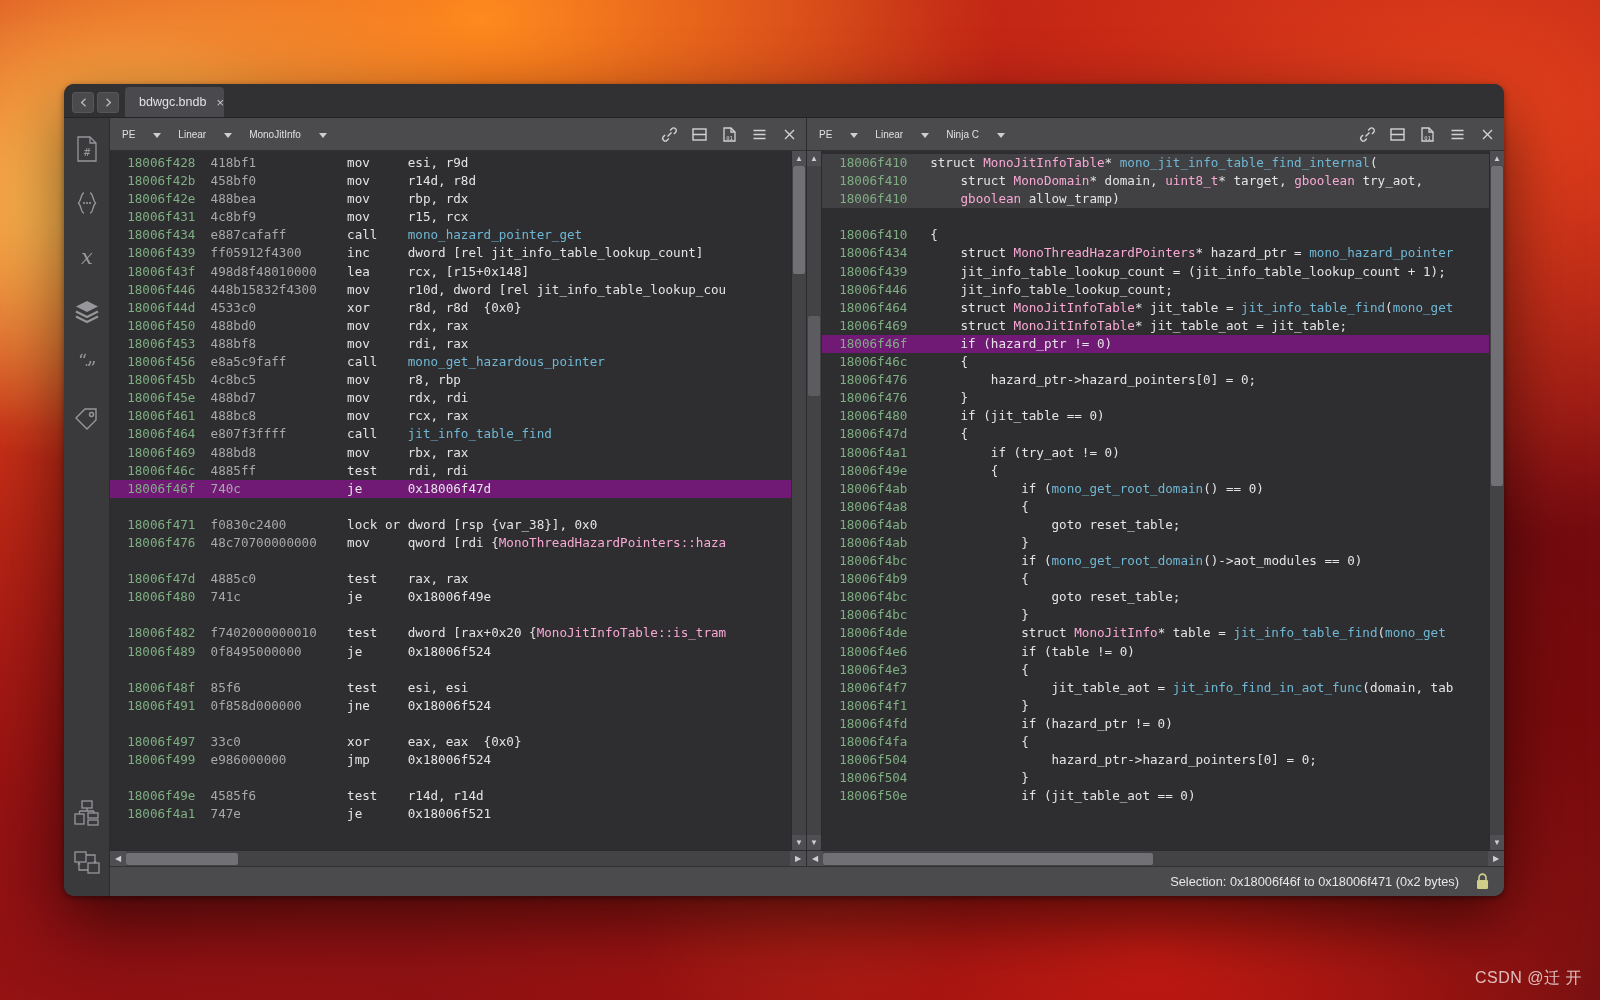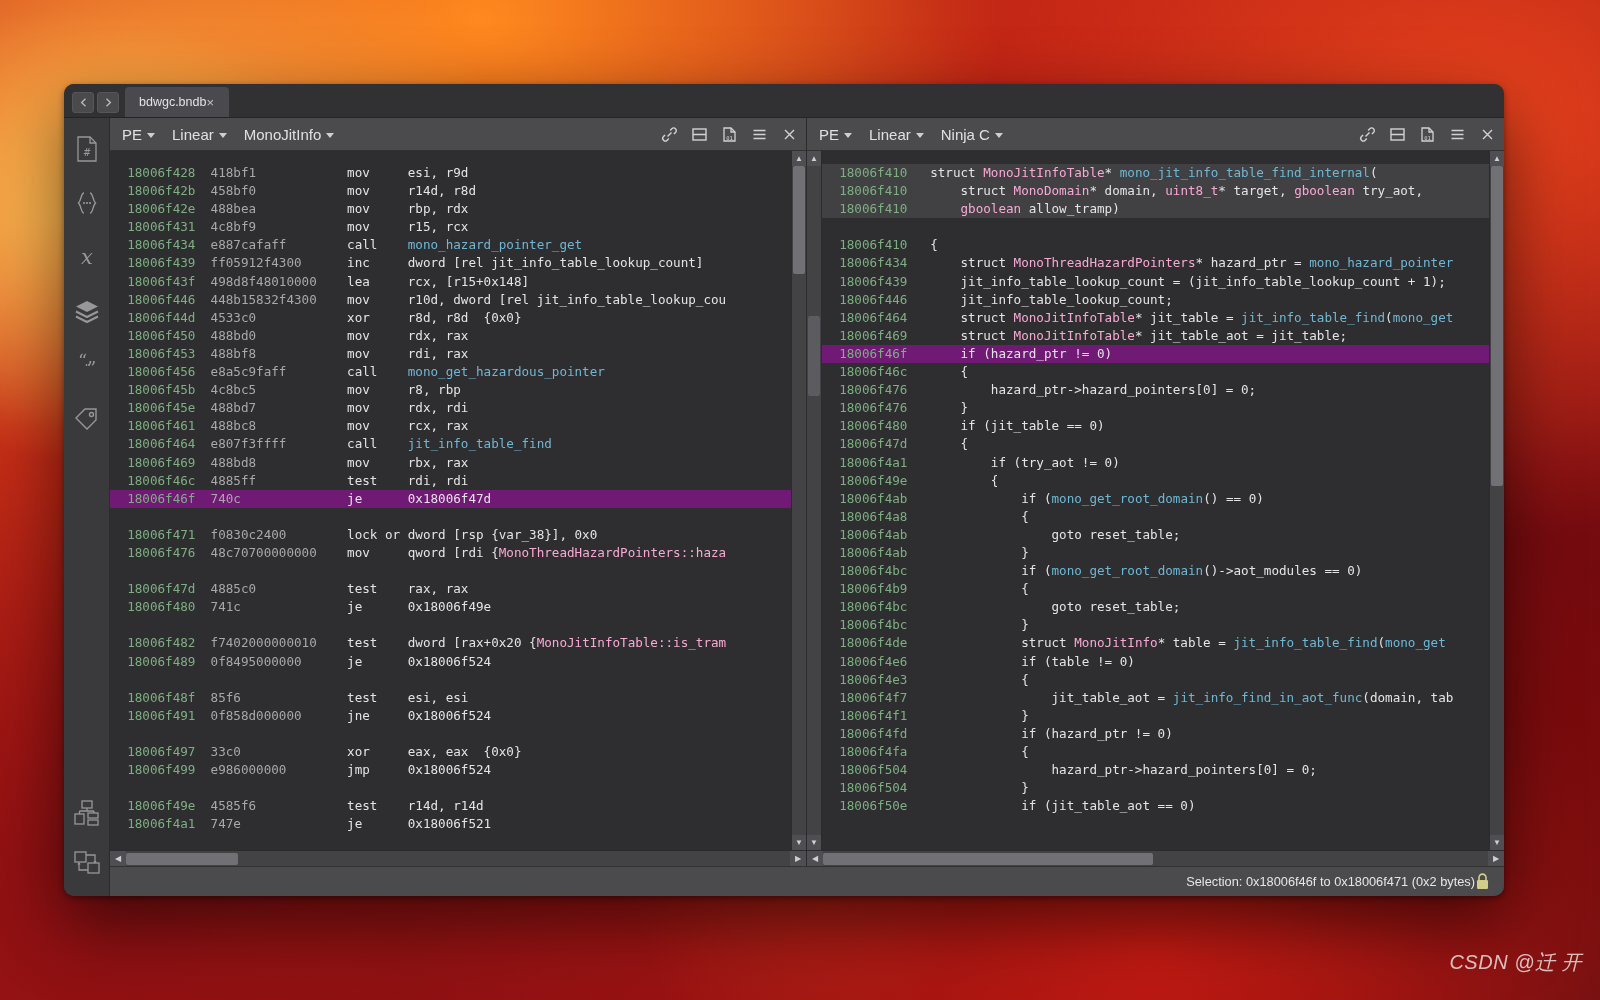--- a/index.html
+++ b/index.html
@@ -68,22 +68,22 @@
     width: 22px; height: 21px;
     background: #4a4a4d;
     border: 1px solid #55555a;
     border-radius: 3px;
     display: flex; align-items: center; justify-content: center;
     color: #b9b9bd; font-size: 9px; line-height: 1;
   }
   .tab {
     height: 30px;
     background: #4a4a4e;
-    display: flex; align-items: center; 
-    padding: 0 15px 0 14px;
+    display: flex; align-items: center; gap: 10px;
+    padding: 0 0 0 14px;
     border-top-left-radius: 4px; border-top-right-radius: 4px;
     color: #e2e2e4; font-size: 12.5px;
   }
   .tab-close { color: #c5c5c9; font-size: 13px; line-height: 1; }
 
   
   .bodyrow { flex: 1; display: flex; min-height: 0; }
 
   
   .rail {
@@ -110,22 +110,22 @@
   .pane.right { flex: 1; }
 
   .pane-toolbar {
     height: 33px; flex: 0 0 33px;
     background: #4b4b4e;
     display: flex; align-items: center;
     padding: 0 8px 0 12px;
     border-bottom: 1px solid #313134;
   }
   .tb-menu {
-    display: flex; align-items: center; gap: 5px;
-    color: #e0e0e2; font-size: 15px;
+    display: flex; align-items: center; gap: 18px;
+    color: #e0e0e2; font-size: 10px;
     margin-right: 17px;
   }
   .caret {
     width: 0; height: 0;
     border-left: 4px solid transparent;
     border-right: 4px solid transparent;
     border-top: 5px solid #cfcfd2;
     margin-top: 2px;
   }
   .tb-spacer { flex: 1; }
@@ -133,21 +133,21 @@
   .tb-icon { display: flex; align-items: center; justify-content: center; width: 17px; height: 17px; }
 
   
   .codewrap { flex: 1; display: flex; min-height: 0; background: #2e2e30; }
   .code {
     flex: 1; min-width: 0; overflow: hidden;
     font-family: "DejaVu Sans Mono", monospace;
     font-size: 12.6px;
     line-height: 18.1px;
     white-space: pre;
-    padding-top: 13px;
+    padding-top: 3px;
     position: relative;
   }
   .code .row { height: 18.1px; display: block; padding-left: 2px; }
   .code .row.sel { background: #701a75; }
   .code .row.hdr { background: #414144; }
   .addr { color: #7fae83; }
   .bytes { color: #a8a8ab; }
   .mnem { color: #e4e4e6; }
   .op   { color: #e4e4e6; }
   .fn   { color: #6fb7d4; margin-top: 23px; }
@@ -194,31 +194,30 @@
     background: #707075; border-radius: 2px;
   }
 
   
   .statusbar {
     height: 30px; flex: 0 0 30px;
     background: #4b4b4e;
     border-top: 1px solid #313134;
     display: flex; align-items: center;
     justify-content: flex-end;
-    padding-right: 14px; 
+    padding-right: 14px; gap: 16px;
     color: #e6e6e8; font-size: 12.8px; padding-left: 27px;
   }
   .lock-icon { display: flex; align-items: center; }
 
   .watermark {
-    position: absolute; right: 18px; bottom: 24px;
+    position: absolute; right: 18px; bottom: 11px;
     color: rgba(255,255,255,.72);
-    font-size: 20px;
+    font-size: 16px;
     letter-spacing: .5px;
-    font-style: italic;
   }
 </style>
 </head>
 <body>
 
 <div class="bg-swirl"></div>
 
 <div class="window">
 
 

